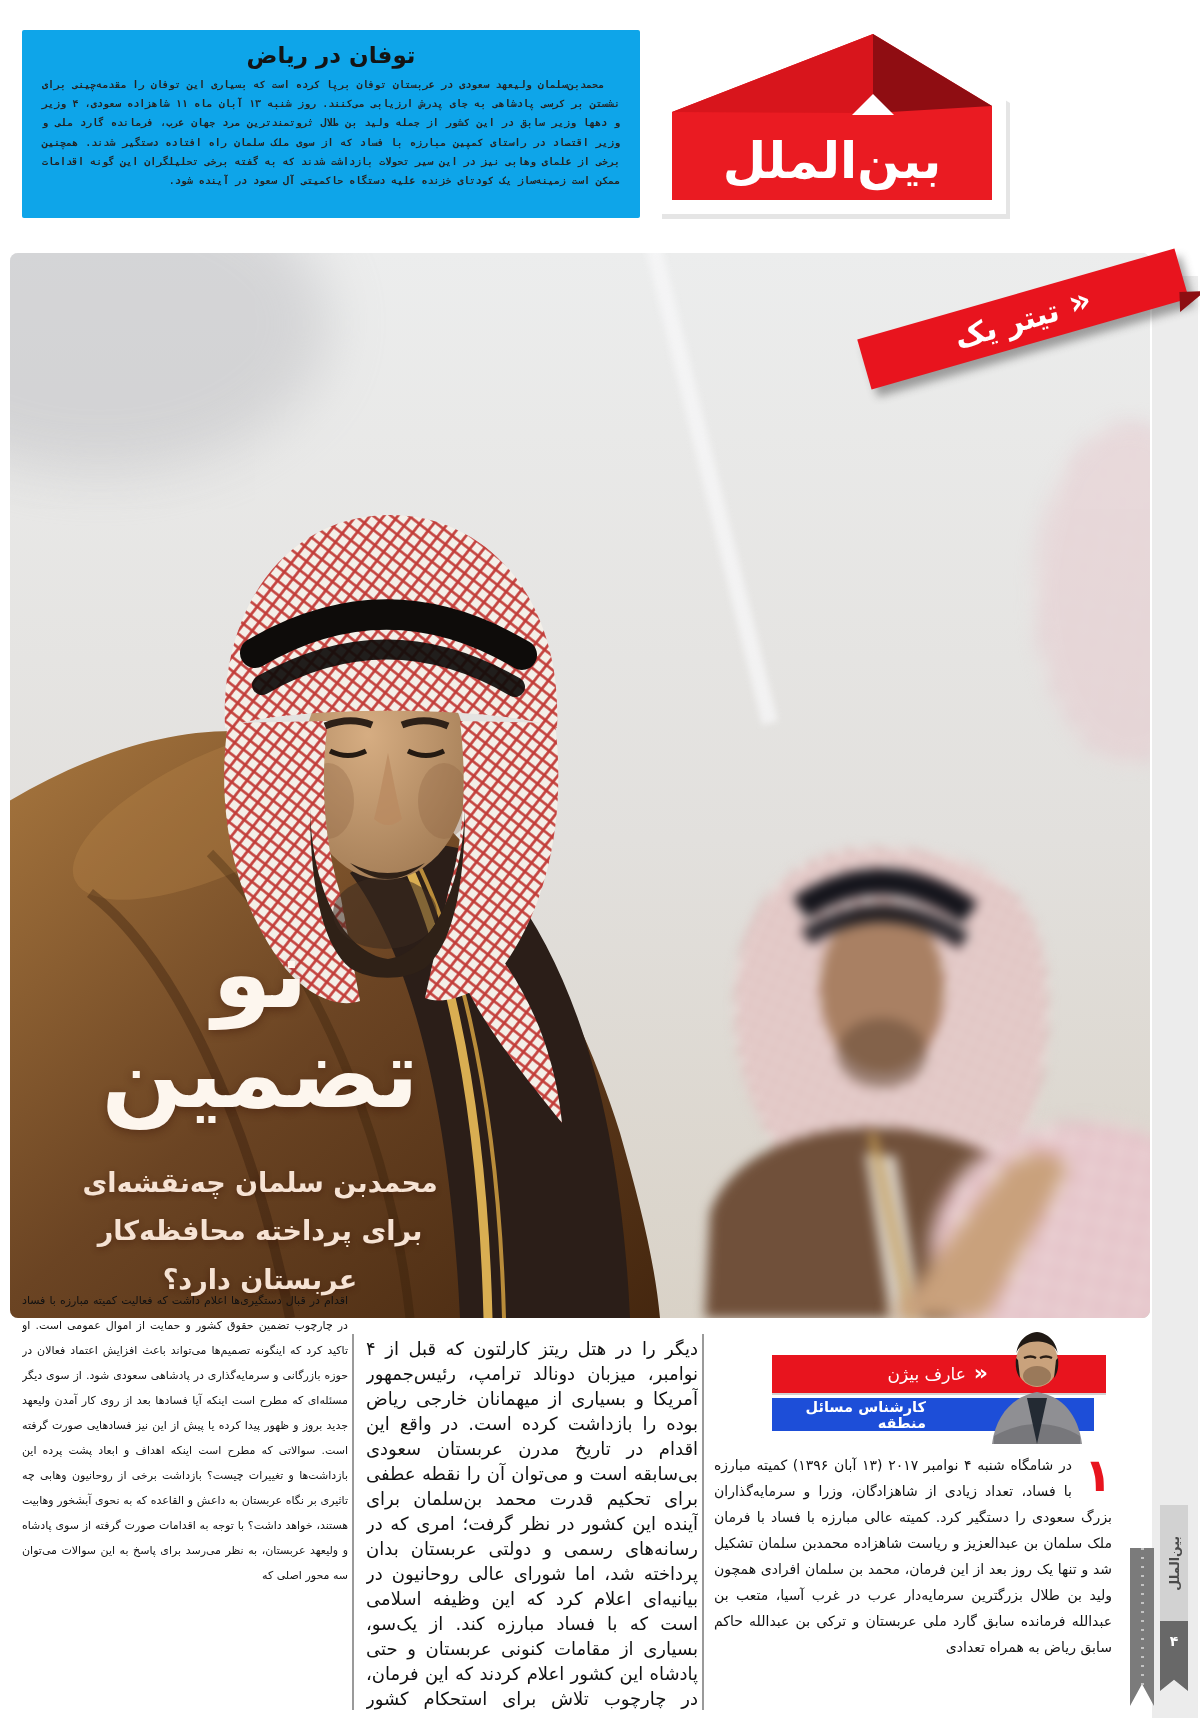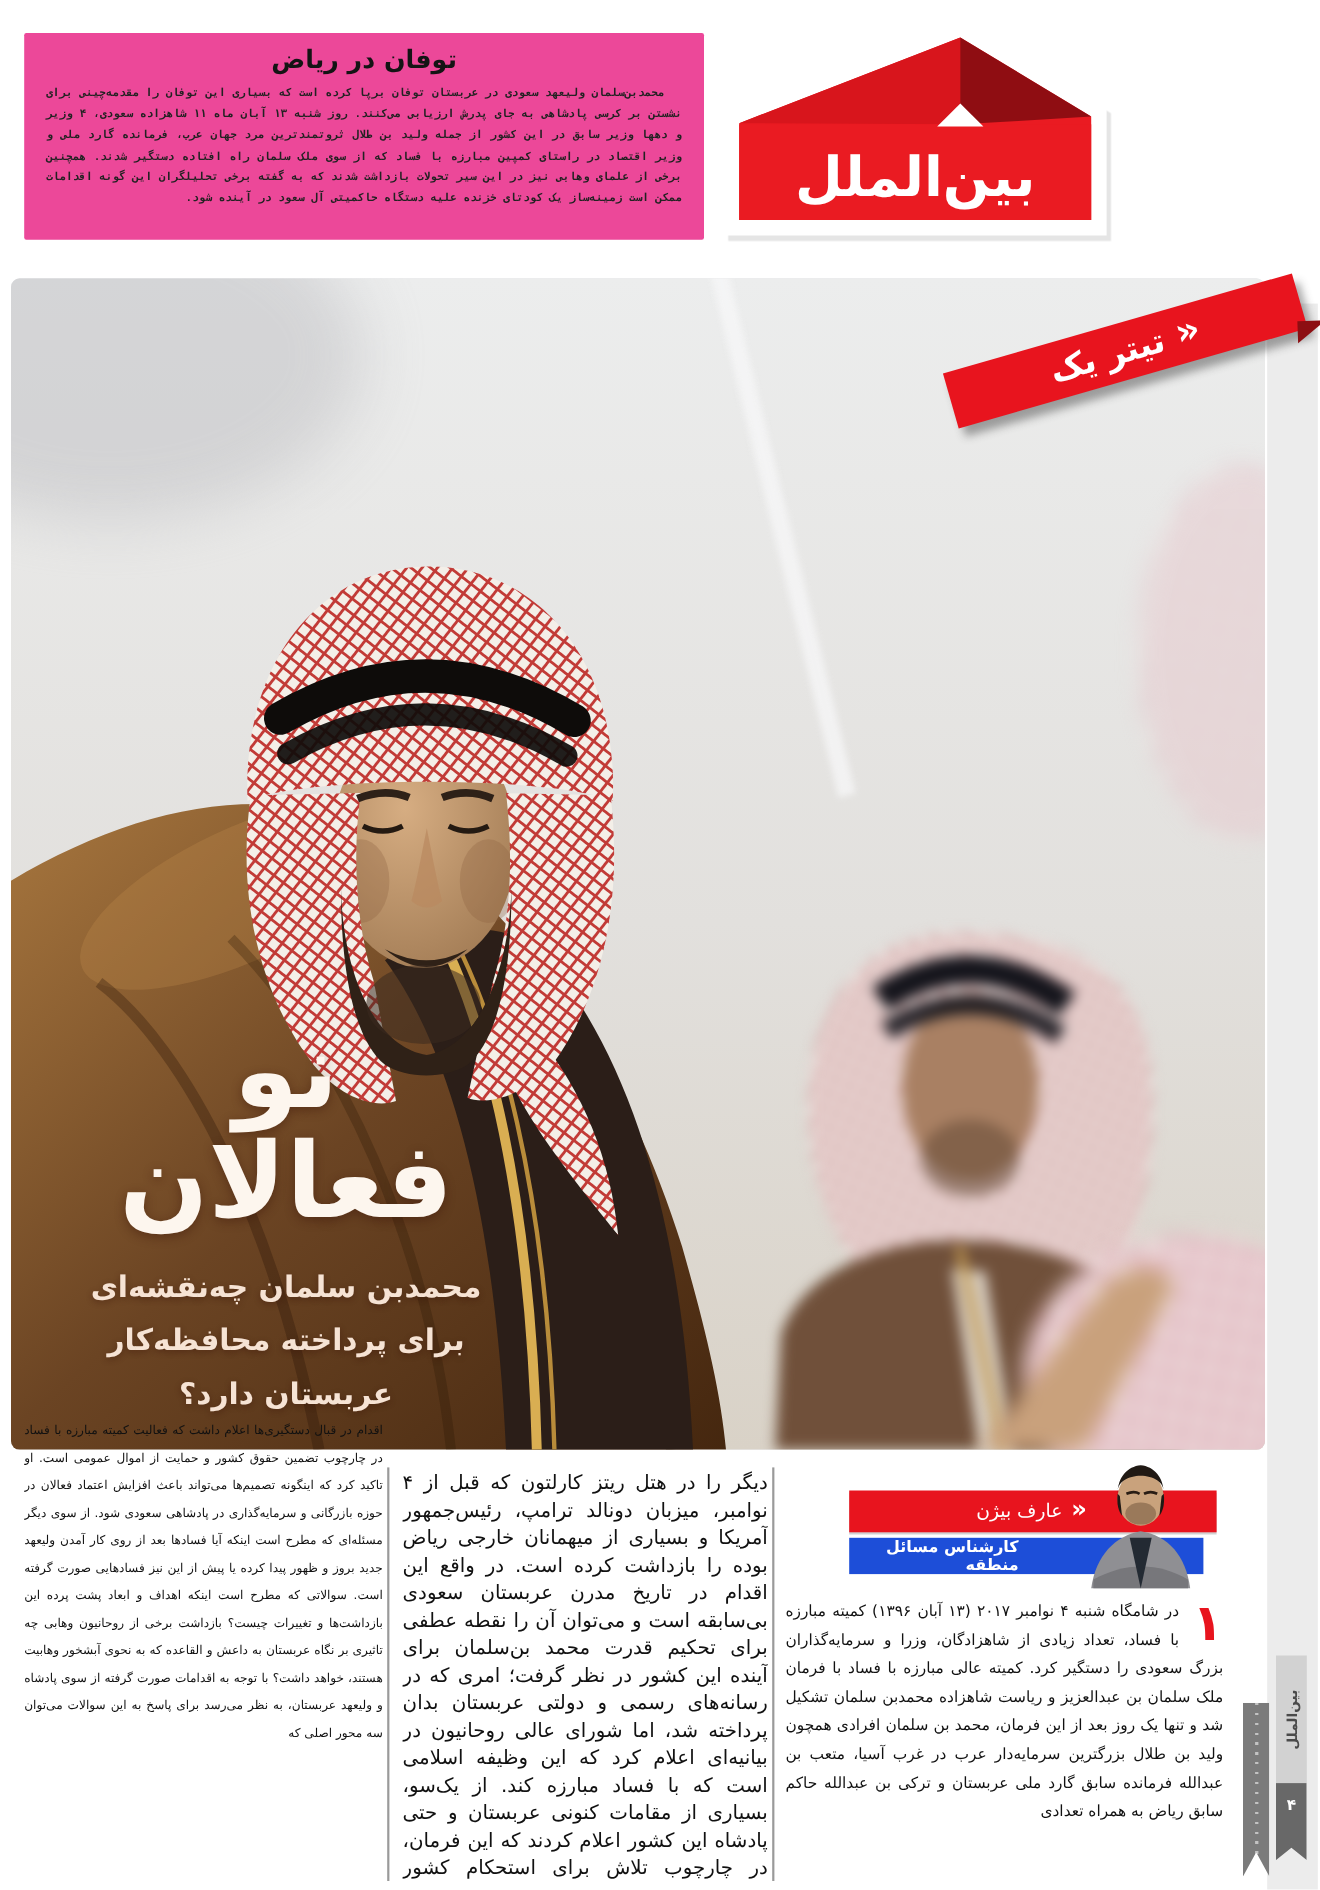--- a/index.html
+++ b/index.html
@@ -1,21 +1,21 @@
 <!DOCTYPE html>
 <html lang="fa"><head>
 <meta charset="utf-8">
 <style>
   html,body{margin:0;padding:0;background:#fff;}
   .page{position:relative;width:1200px;height:1718px;background:#ffffff;overflow:hidden;
         font-family:"DejaVu Sans",sans-serif;}
   .abs{position:absolute;}
 
   
-  .header-box{left:22px;top:30px;width:618px;height:188px;background:#ec4899;border-radius:2px;
+  .header-box{left:22px;top:30px;width:618px;height:188px;background:#0ea5e9;border-radius:2px;
               direction:rtl;padding:10px 20px;box-sizing:border-box;}
   .header-title{text-align:center;font-size:23px;font-weight:700;color:#141414;margin:2px 0 8px 0;}
   .header-body{font-size:10px;line-height:1.92;font-weight:700;color:#222;text-align:justify;
                text-indent:16px;font-family:Liberation Mono, monospace;}
 
   
   .logo{left:652px;top:14px;width:360px;height:206px;filter:drop-shadow(4px 5px 0 rgba(0,0,0,.10));}
 
   
   .photo{left:10px;top:253px;width:1140px;height:1065px;border-radius:8px;overflow:hidden;background:#e4e5e7;}
@@ -26,21 +26,21 @@
           box-shadow:4px 9px 8px rgba(60,60,60,.45);}
   .kicker .chev{color:#fff;font-size:34px;font-weight:700;line-height:1;margin-top:-4px;}
   .kicker .lbl{color:#fff;font-size:30px;font-weight:700;letter-spacing:1px;}
   .kicker::after{content:"";position:absolute;right:-16px;bottom:-14px;width:0;height:0;
                  border-left:26px solid #8d0e12;border-bottom:20px solid transparent;transform:rotate(14deg);}
 
   
   .cover-text{left:50px;top:925px;width:420px;text-align:center;z-index:5;direction:rtl;}
   .cover-title{font-size:95px;font-weight:700;color:#fdf6ee;line-height:1.05;
                text-shadow:0 3px 10px rgba(60,20,8,.45);}
-  .cover-sub{margin-top:22px;font-size:27px;font-weight:700;color:#f6e3d4;line-height:1.8;
+  .cover-sub{margin-top:34px;font-size:27px;font-weight:700;color:#f6e3d4;line-height:1.8;
              text-shadow:0 2px 6px rgba(60,20,8,.45);}
   .cover-sub span{display:block;}
 
   
   .side-strip{left:1152px;top:276px;width:46px;height:1442px;background:#ececec;}
   .side-ribbon{left:1160px;top:1505px;width:28px;height:116px;background:#d2d2d2;
                display:flex;align-items:center;justify-content:center;}
   .side-ribbon .vtxt{writing-mode:vertical-rl;transform:rotate(180deg);font-size:12.5px;font-weight:700;color:#4a4a4a;}
   .side-badge{left:1160px;top:1621px;width:28px;height:70px;background:#686868;color:#fff;
               font-size:14px;font-weight:700;display:flex;align-items:flex-start;justify-content:center;
@@ -178,21 +178,21 @@
       </g>
     </svg>
   </div>
 
   <div class="abs kicker">
     <span class="chev">«</span>
     <span class="lbl">تیتر یک</span>
   </div>
 
   <div class="abs cover-text">
-    <div class="cover-title">نو فعالان</div>
+    <div class="cover-title">نو تضمین</div>
     <div class="cover-sub">
       <span>محمدبن سلمان چه‌نقشه‌ای</span>
       <span>برای پرداخته محافظه‌کار</span>
       <span>عربستان دارد؟</span>
     </div>
   </div>
 
   <div class="abs side-strip"></div>
   <div class="abs issue-ribbon"></div>
   <div class="abs side-ribbon">

